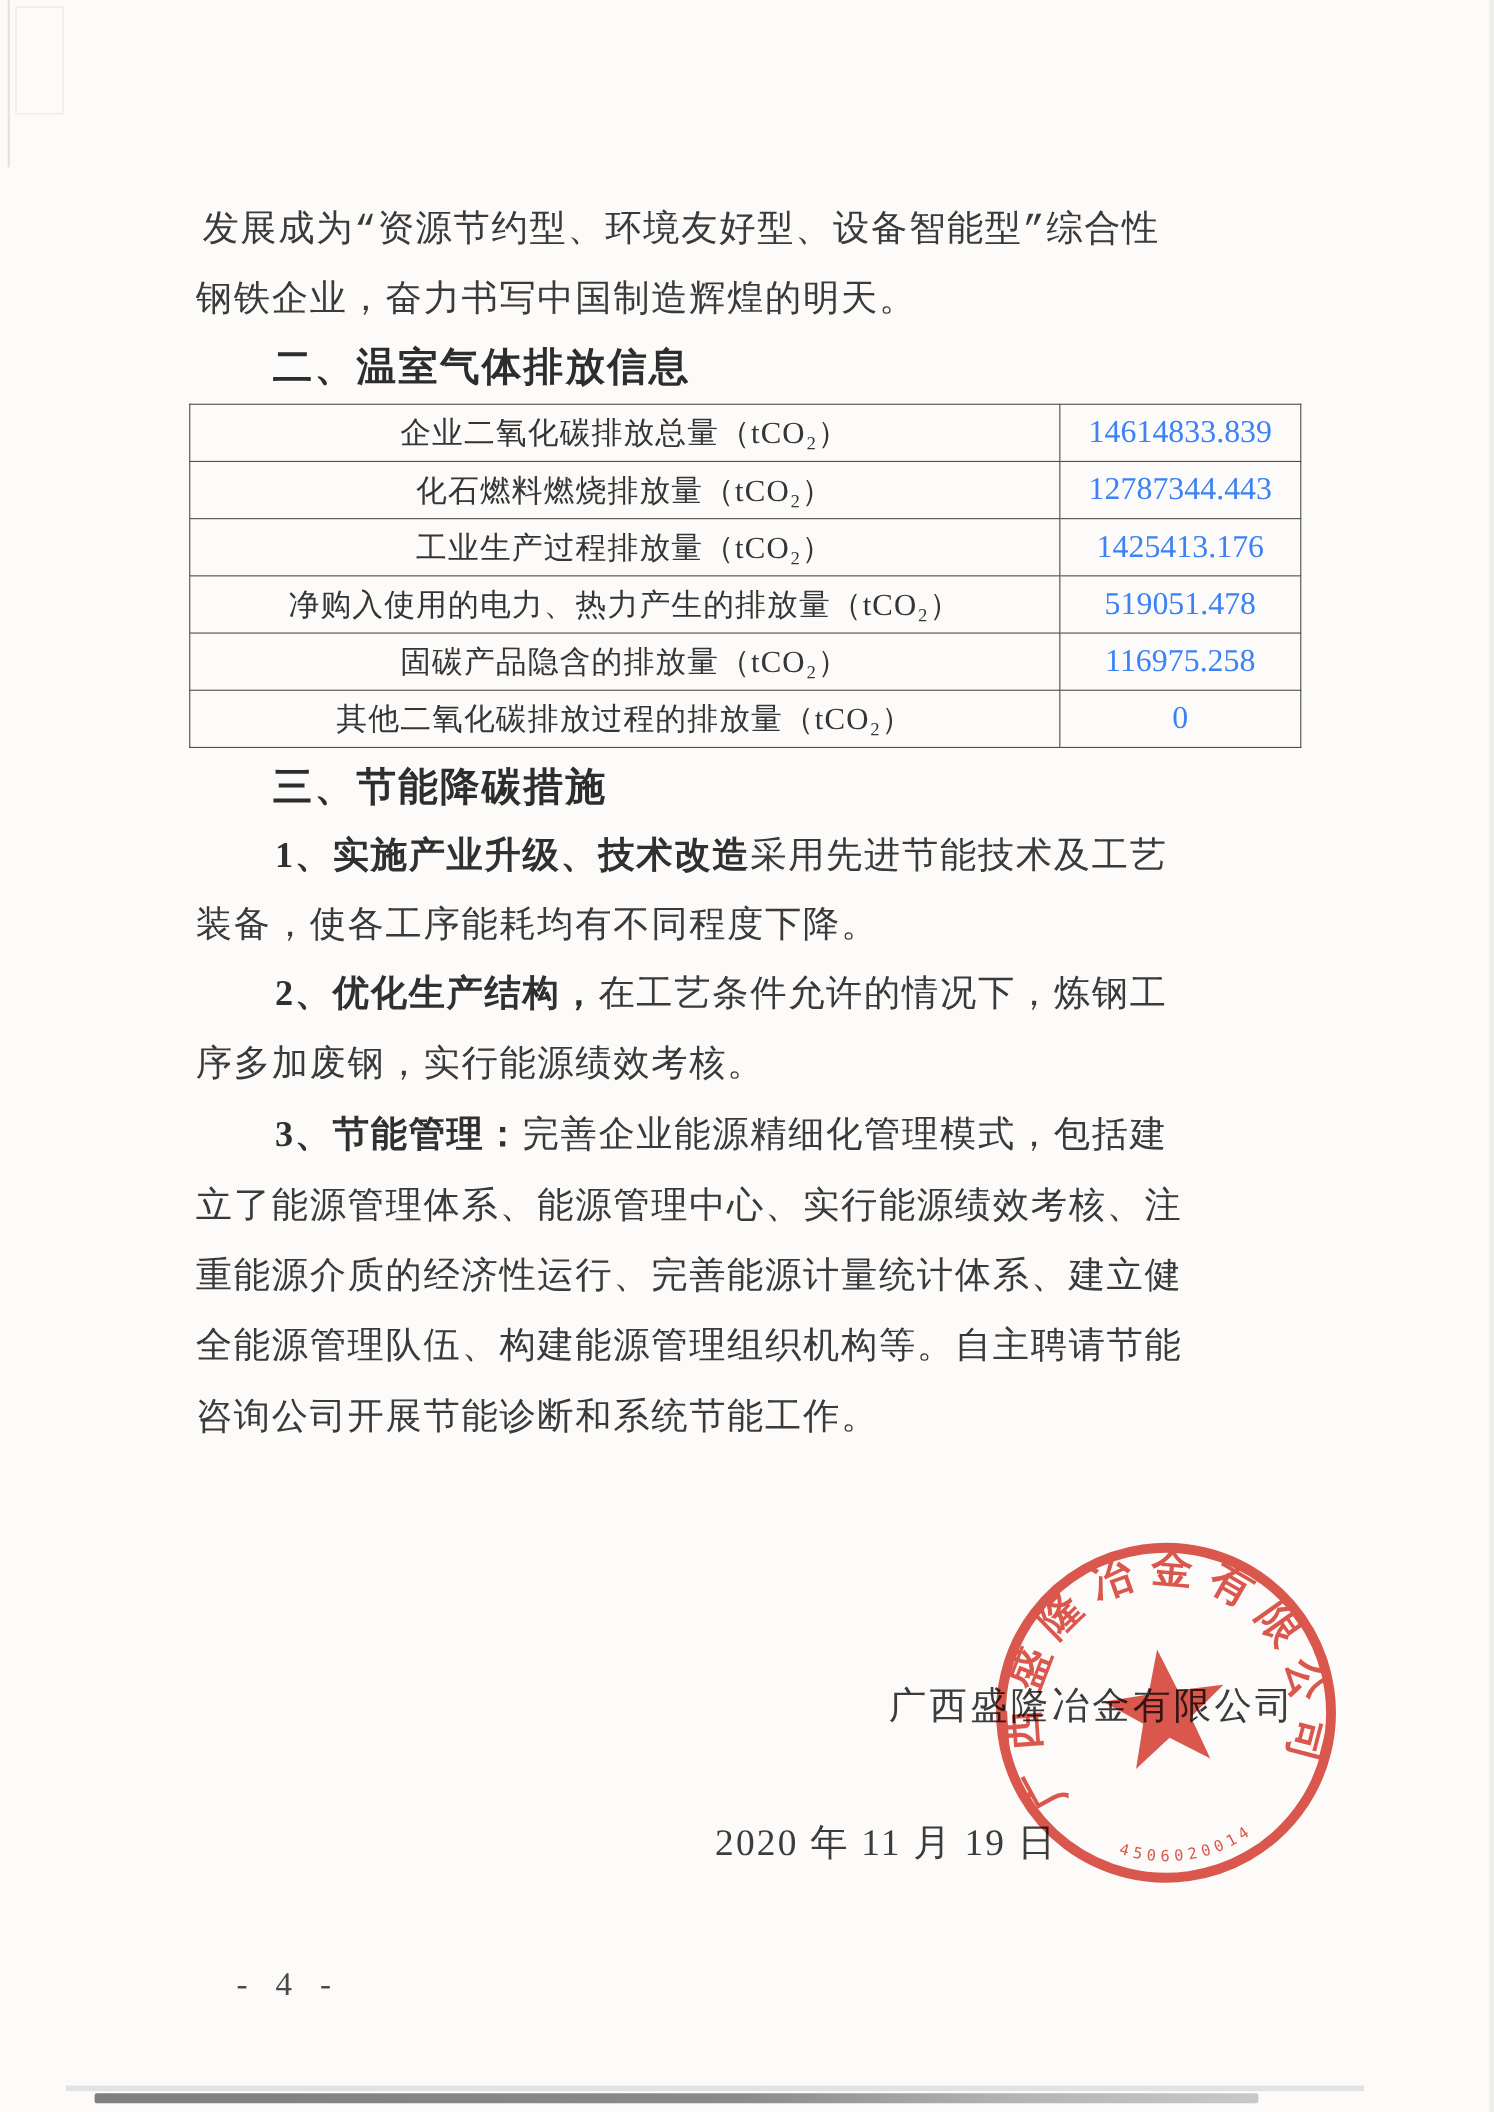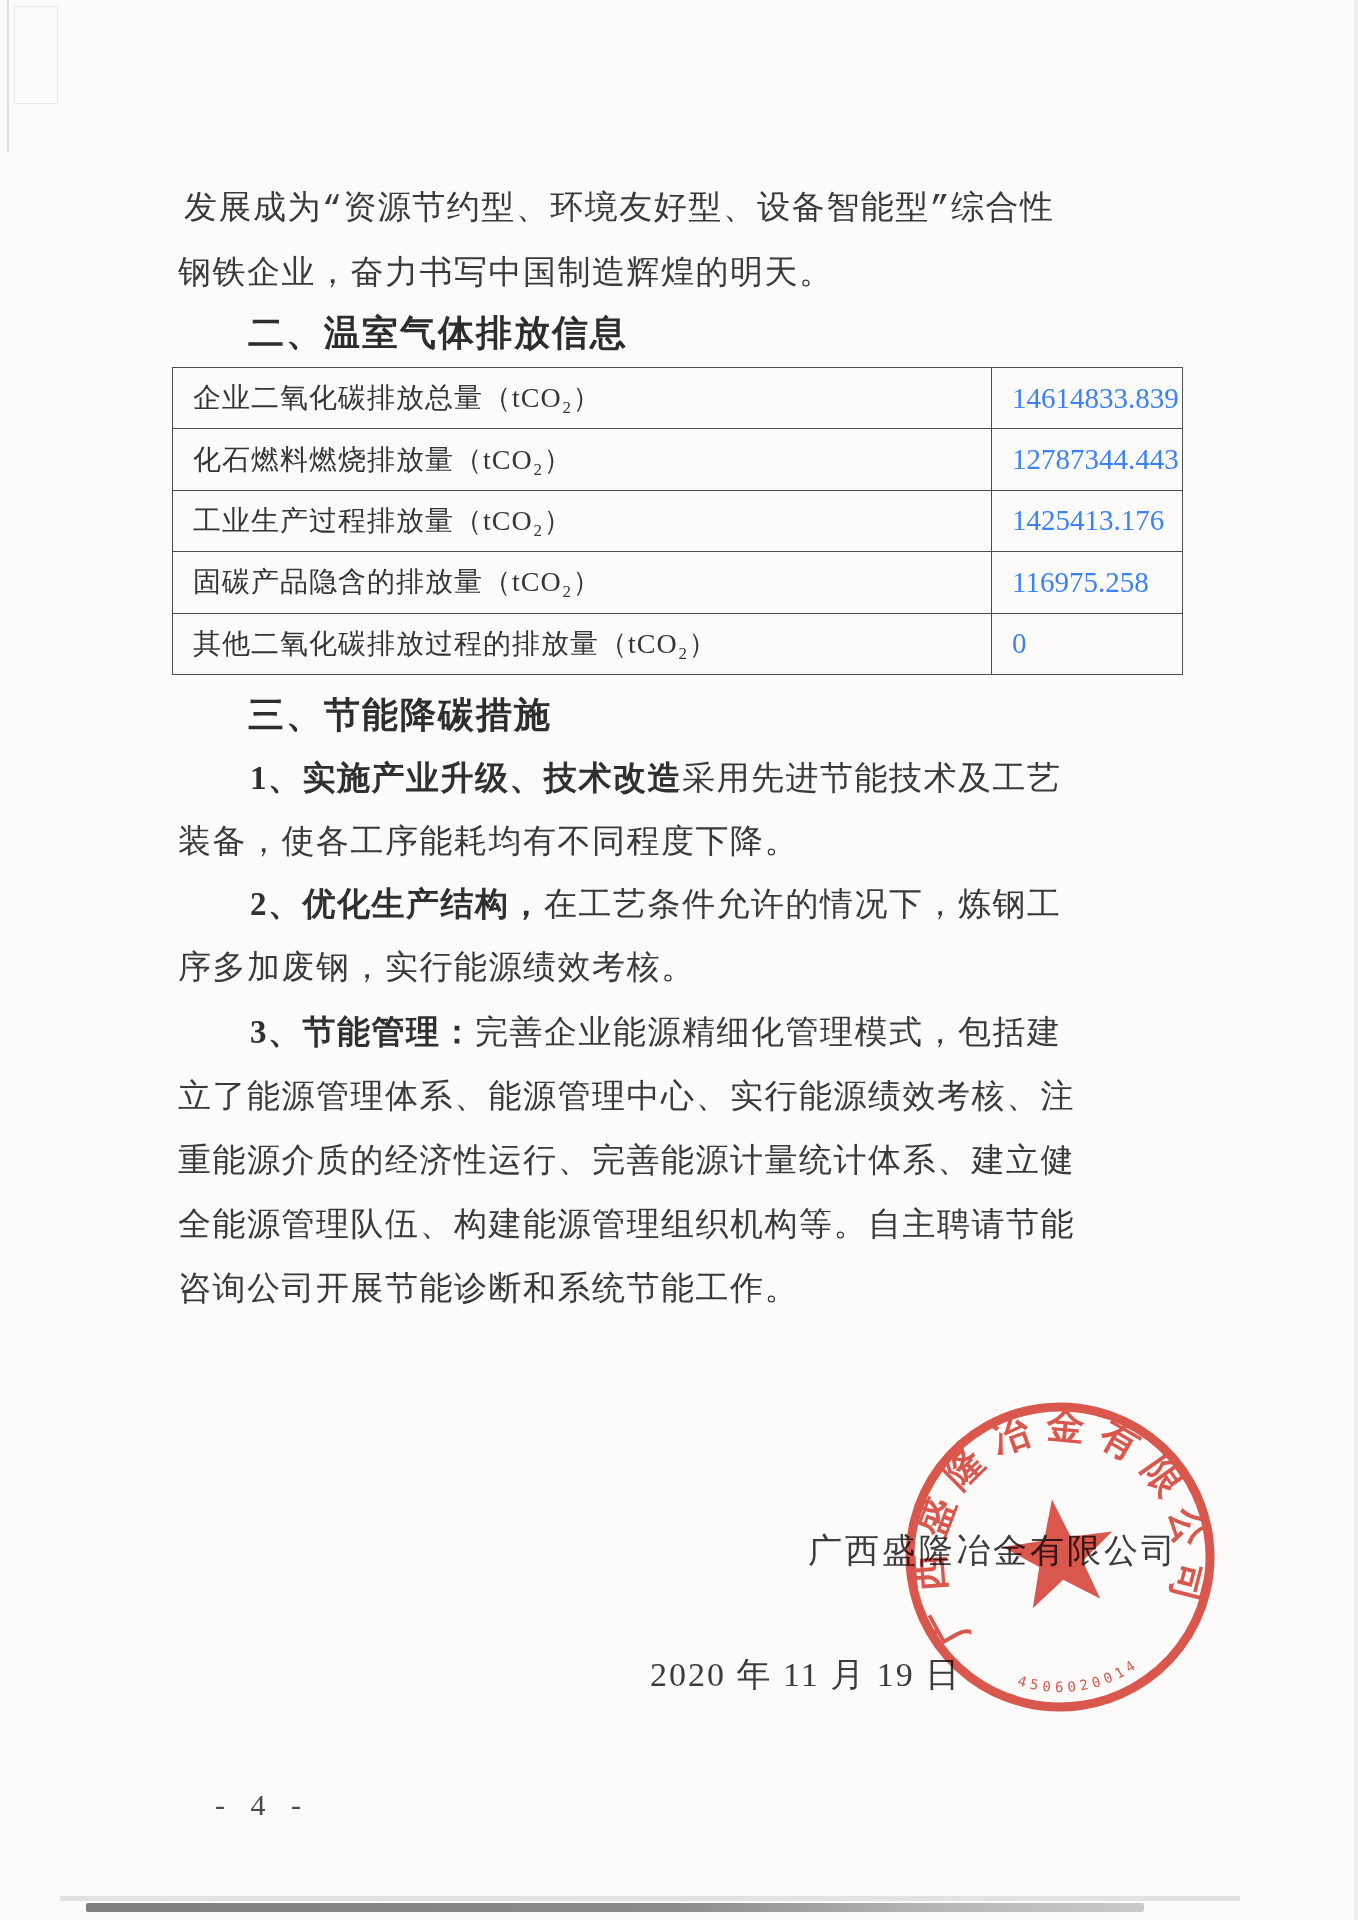--- a/index.html
+++ b/index.html
@@ -23,22 +23,22 @@
   .heading{position:absolute;font-family:"Liberation Sans","DejaVu Sans",sans-serif;
     font-weight:700;font-size:36px;line-height:42px;color:#2d2d2d;letter-spacing:2px;white-space:nowrap;}
   .bold-run{font-weight:700;color:#303030;}
 
   table.emis{
     position:absolute;left:172px;top:367px;width:1011px;height:308px;
     border-collapse:collapse;table-layout:fixed;
   }
   table.emis td{
     border:1.5px solid #4d4d4d;
-    vertical-align:middle;
-    height:51px;padding:0 20px;
+    text-align:center;vertical-align:middle;
+    height:51px;padding:0 6px;
   }
   td.lbl{width:778px;font-size:28px;letter-spacing:1px;color:#353535;}
   td.val{font-size:29px;color:#3b82f6;}
 
   .signature-company{position:absolute;left:808px;top:1528px;font-size:34px;letter-spacing:3px;color:#3c3c3c;white-space:nowrap;}
   .signature-date{position:absolute;left:650px;top:1652px;font-size:34px;letter-spacing:2px;color:#3c3c3c;white-space:nowrap;}
   .page-number{position:absolute;left:215px;top:1788px;font-size:30px;letter-spacing:9px;color:#4a4a4a;white-space:nowrap;}
 
   .seal{position:absolute;left:888px;top:1385px;width:344px;height:344px;
     mix-blend-mode:multiply;opacity:.85;transform:rotate(-8deg);}
@@ -65,20 +65,24 @@
         <td class="lbl">企业二氧化碳排放总量（tCO₂）</td>
         <td class="val">14614833.839</td>
       </tr>
       <tr>
         <td class="lbl">化石燃料燃烧排放量（tCO₂）</td>
         <td class="val">12787344.443</td>
       </tr>
       <tr>
         <td class="lbl">工业生产过程排放量（tCO₂）</td>
         <td class="val">1425413.176</td>
+      </tr>
+      <tr>
+        <td class="lbl">净购入使用的电力、热力产生的排放量（tCO₂）</td>
+        <td class="val">519051.478</td>
       </tr>
       <tr>
         <td class="lbl">固碳产品隐含的排放量（tCO₂）</td>
         <td class="val">116975.258</td>
       </tr>
       <tr>
         <td class="lbl">其他二氧化碳排放过程的排放量（tCO₂）</td>
         <td class="val">0</td>
       </tr>
     </tbody>

